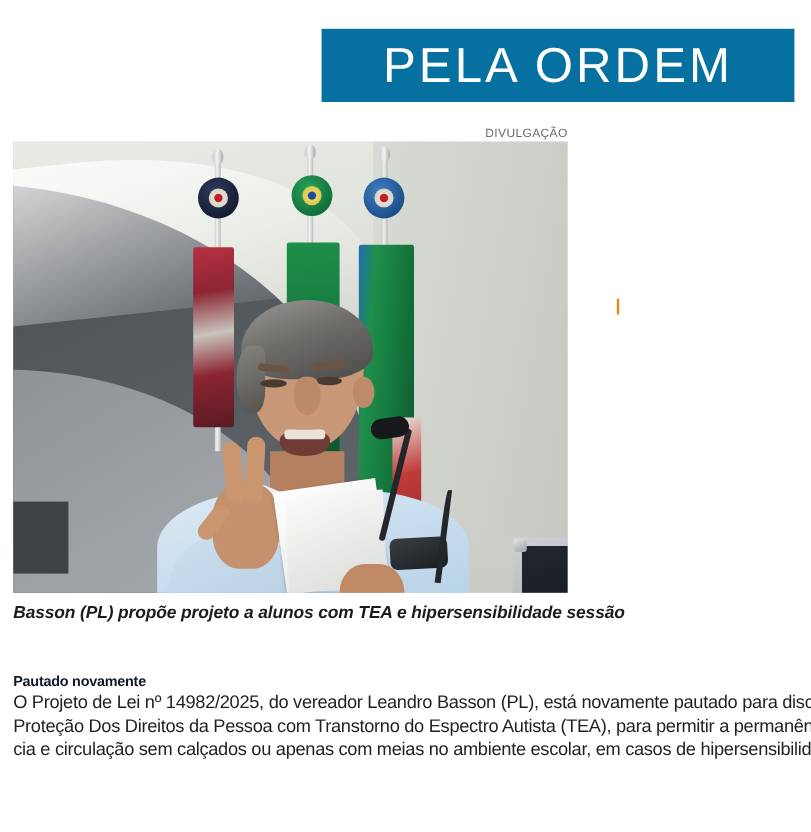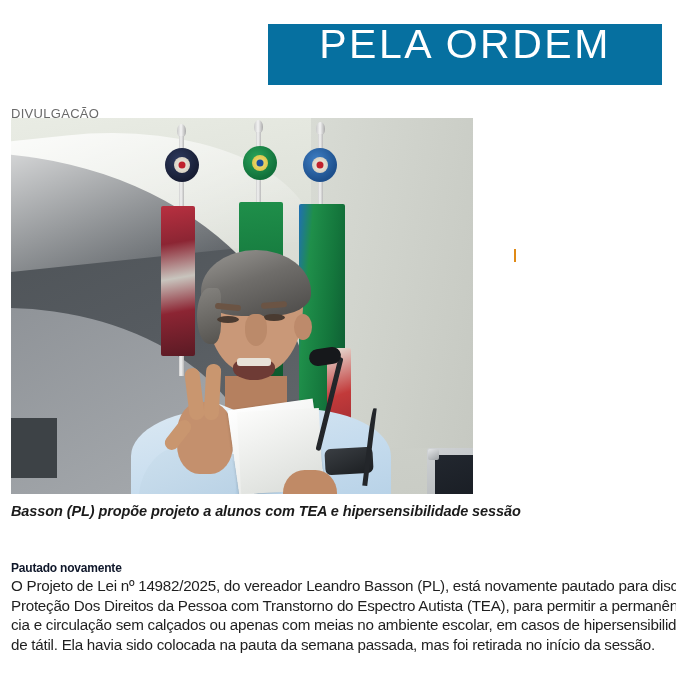--- a/index.html
+++ b/index.html
@@ -17,40 +17,41 @@
 
   
   #banner {
     position: absolute;
     left: 268px;
     top: 24px;
     width: 394px;
     height: 61px;
     background: #0670a0;
     display: flex;
-    align-items: flex-start;
+    align-items: center;
     justify-content: center;
   }
   #banner-title {
     color: #ffffff;
     font-size: 41px;
     font-weight: 400;
     letter-spacing: 2.5px;
     font-family: "Liberation Sans", sans-serif;
     line-height: 1;
     white-space: nowrap;
   }
 
   
   #photo-credit {
     position: absolute;
     left: 11px;
     top: 106px;
     width: 462px;
-    font-size: 13px;
+    text-align: right;
+    font-size: 10px;
     letter-spacing: 0.3px;
     color: #6a6a6a;
     font-family: "Liberation Sans", sans-serif;
   }
 
   
   #photo {
     position: absolute;
     left: 11px;
     top: 118px;
@@ -387,14 +388,13 @@
 <div id="orange-tick"></div>
 
 <div id="caption">Basson (PL) propõe projeto a alunos com TEA e hipersensibilidade sessão</div>
 
 <h2 id="headline">Pautado novamente</h2>
 
 <div id="body">
   <span class="ln">O Projeto de Lei nº 14982/2025, do vereador Leandro Basson (PL), está novamente pautado para discus-</span>
   <span class="ln">Proteção Dos Direitos da Pessoa com Transtorno do Espectro Autista (TEA), para permitir a permanên-</span>
   <span class="ln">cia e circulação sem calçados ou apenas com meias no ambiente escolar, em casos de hipersensibilida-</span>
-  <span class="ln">de tátil. Ela havia sido colocada na pauta da semana passada, mas foi retirada no início da sessão.</span>
 </div>
 
 </body></html>

